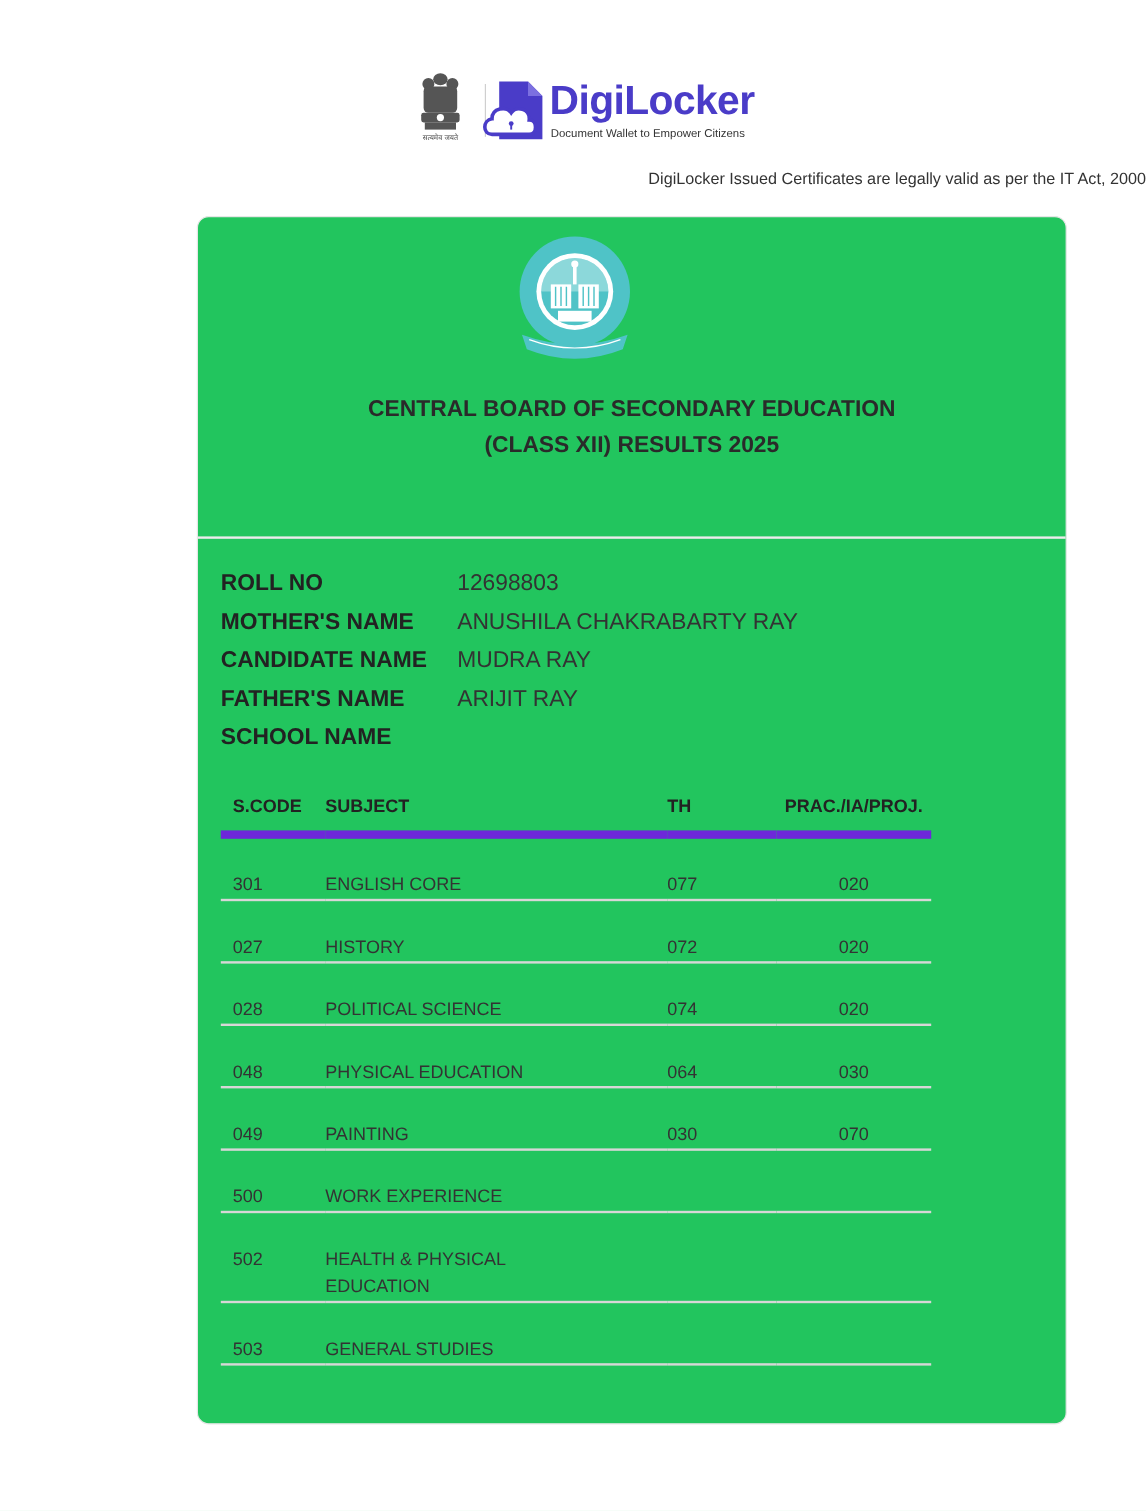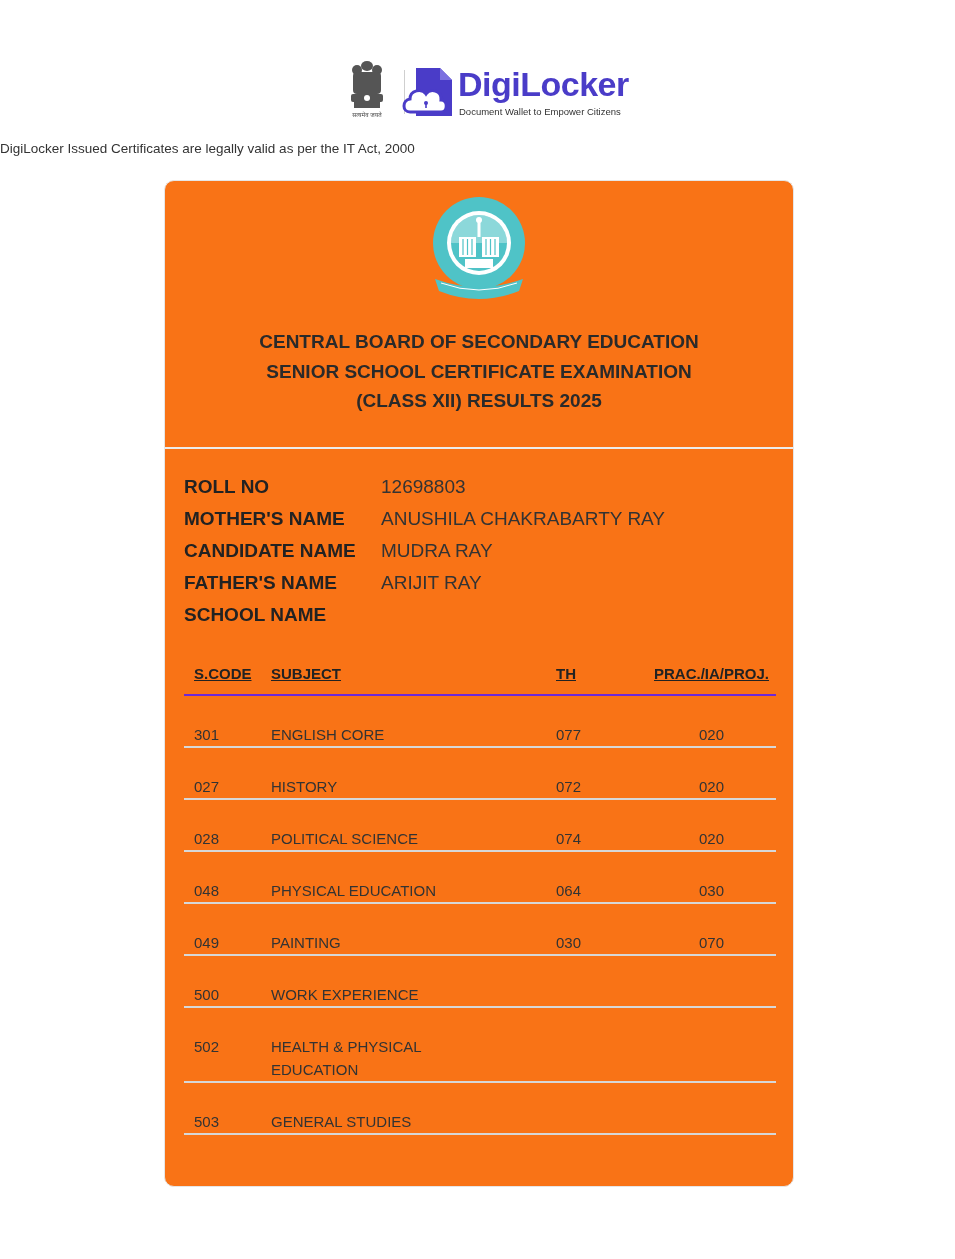--- a/index.html
+++ b/index.html
@@ -6,34 +6,34 @@
   html, body { width: 955px; height: 1259px; background: #ffffff; }
   body { font-family: "Liberation Sans", "DejaVu Sans", sans-serif; color: #222; position: relative; overflow: hidden; }
 
   .brand { position: absolute; left: 345px; top: 58px; height: 62px; width: 280px; }
   .emblem { position: absolute; left: 0; top: 0; width: 44px; height: 62px; }
   .brand-sep { position: absolute; left: 59px; top: 12px; width: 1px; height: 44px; background: #cfcfcf; }
   .dl-icon { position: absolute; left: 55px; top: 8px; width: 60px; height: 54px; }
   .dl-title { position: absolute; left: 113px; top: 6px; font-size: 34px; font-weight: bold; color: #4a3cc8; letter-spacing: -0.5px; line-height: 40px; }
   .dl-sub { position: absolute; left: 114px; top: 48px; font-size: 9.5px; color: #333; white-space: nowrap; }
 
-  .legal { position: absolute; left: 0; width: 955px; top: 141px; text-align: left; font-size: 13.5px; color: #333; }
+  .legal { position: absolute; left: 0; width: 955px; top: 141px; text-align: right; font-size: 13.5px; color: #333; }
 
-  .card { position: absolute; left: 164px; top: 180px; width: 630px; height: 1007px; border: 1.5px solid #e6e6e6; border-radius: 10px; background: #f97316; }
+  .card { position: absolute; left: 164px; top: 180px; width: 725px; height: 1007px; border: 1.5px solid #e6e6e6; border-radius: 10px; background: #22c55e; }
   .card-head { height: 268px; border-bottom: 2px solid #ececec; position: relative; }
   .cbse-logo { position: absolute; left: 264px; top: 14px; width: 100px; height: 112px; }
   .title { position: absolute; left: 0; width: 100%; top: 146px; text-align: center; font-weight: bold; font-size: 19px; line-height: 29.5px; color: #2a2a2a; }
 
   .info { position: absolute; left: 19px; top: 290px; width: 590px; }
   .info-row { display: flex; height: 32px; align-items: center; font-size: 19px; }
   .info-label { width: 197px; font-weight: bold; color: #222; }
   .info-val { color: #333; }
 
   .marks { position: absolute; left: 19px; top: 472px; width: 592px; border-collapse: collapse; font-size: 15px; }
-  .marks th { font-weight: bold; color: #222; text-align: left; height: 42px; border-bottom: 2px solid #6d28d9; vertical-align: middle; text-decoration: underline; }
+  .marks th { font-weight: bold; color: #222; text-align: left; height: 42px; border-bottom: 7px solid #6d28d9; vertical-align: middle; }
   .marks td { color: #333; border-bottom: 2px solid #d7d7d7; vertical-align: top; padding-top: 27px; line-height: 23px; }
   .c-code { width: 87px; padding-left: 10px; }
   .c-subj { width: 285px; margin-left: 36px; }
   .c-th { width: 91px; }
   .c-pr { width: 129px; text-align: center !important; }
   .marks tr.row td { height: 45px; }
   .marks tr.row.tall td { height: 69px; }
   .subj-wrap { display: block; width: 165px; }
 </style>
 </head>
@@ -84,21 +84,20 @@
           <line x1="66" y1="44" x2="66" y2="60"></line>
       </g>
       <rect x="48.5" y="26" width="3" height="16" fill="#fff"></rect>
       <circle cx="50" cy="25" r="3" fill="#fff"></circle>
       <rect x="36" y="64" width="28" height="9" fill="#fff"></rect>
       <path d="M6 84 Q50 100 94 84 L90 96 Q50 112 10 96 Z" fill="#4fc3c7"></path>
       <path d="M12 88 Q50 102 88 88" stroke="#fff" stroke-width="1" fill="none"></path>
     </svg>
     <div class="title">
       <div>CENTRAL BOARD OF SECONDARY EDUCATION</div>
-      <div>SENIOR SCHOOL CERTIFICATE EXAMINATION</div>
       <div>(CLASS XII) RESULTS 2025</div>
     </div>
   </div>
 
   <div class="info">
     <div class="info-row">
       <span class="info-label">ROLL NO</span>
       <span class="info-val">12698803</span>
     </div>
     <div class="info-row">

